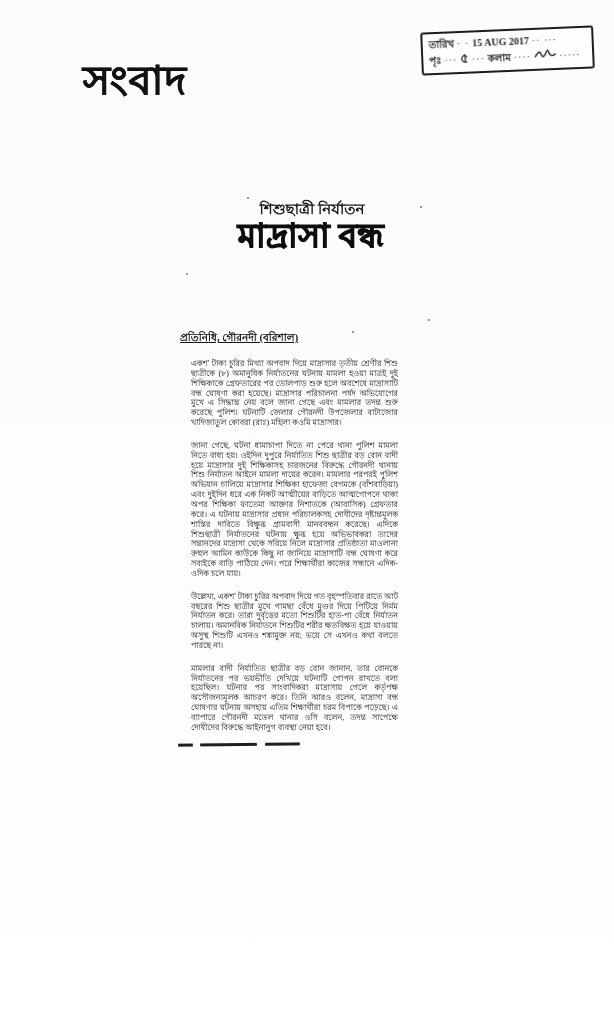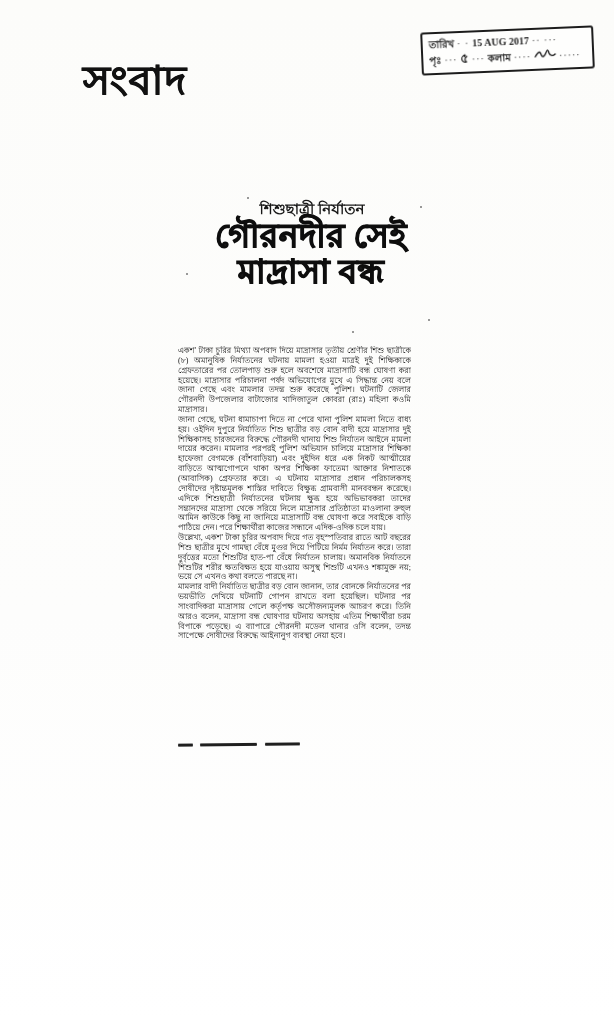--- a/index.html
+++ b/index.html
@@ -48,21 +48,21 @@
     filter:blur(.25px);
   }
   .byline span{text-decoration:underline;}
   .body-col{
     position:absolute;left:178px;top:346px;width:233px;height:394px;
     overflow:hidden;
     font-size:8px;line-height:9.85px;text-align:justify;
     color:#1a1a1a;filter:blur(.3px) contrast(1.05);
     word-break:break-word;
   }
-  .body-col p{margin:0;}
+  .body-col p{margin:13px;}
   
   .end-rule{position:absolute;left:178px;top:743px;width:130px;height:6px;transform:rotate(-.6deg);}
   .end-rule i{display:inline-block;vertical-align:top;background:#1f1f1f;height:3px;border-radius:1px;}
   .end-rule .d1{width:15px;margin-right:7px;filter:blur(.4px);}
   .end-rule .d2{width:57px;margin-right:8px;filter:blur(.5px);}
   .end-rule .d3{width:35px;filter:blur(.3px);}
   
   .speck{position:absolute;background:#777;border-radius:50%;width:2px;height:2px;}
 </style>
 </head>
@@ -89,24 +89,26 @@
       <svg class="scribble" width="22" height="12" viewBox="0 0 22 12">
         <path d="M1 9 C4 4, 6 3, 7 7 C8 10, 10 10, 12 5 C13 2, 14 2, 15 6 C16 9, 19 9, 21 7" stroke="#1c1c1c" stroke-width="1.4" fill="none" stroke-linecap="round"></path>
       </svg>
       <span class="leader">·····</span>
     </div>
   </div>
 
   <div class="kicker">শিশুছাত্রী নির্যাতন</div>
 
   <div class="headline">
-    <div>গৌরনদীর সেই</div>
     <div>মাদ্রাসা বন্ধ</div>
   </div>
 
+  <div class="byline">
+    <span>প্রতিনিধি, গৌরনদী (বরিশাল)</span>
+  </div>
 
   <div class="body-col">
     <p>একশ' টাকা চুরির মিথ্যা অপবাদ দিয়ে মাদ্রাসার তৃতীয় শ্রেণীর শিশু ছাত্রীকে (৮) অমানুষিক নির্যাতনের ঘটনায় মামলা হওয়া মাত্রই দুই শিক্ষিকাকে গ্রেফতারের পর তোলপাড় শুরু হলে অবশেষে মাদ্রাসাটি বন্ধ ঘোষণা করা হয়েছে। মাদ্রাসার পরিচালনা পর্ষদ অভিযোগের মুখে এ সিদ্ধান্ত নেয় বলে জানা গেছে এবং মামলার তদন্ত শুরু করেছে পুলিশ। ঘটনাটি জেলার গৌরনদী উপজেলার বাটাজোর খাদিজাতুল কোবরা (রাঃ) মহিলা কওমি মাদ্রাসার।</p>
     <p>জানা গেছে, ঘটনা ধামাচাপা দিতে না পেরে থানা পুলিশ মামলা নিতে বাধ্য হয়। ওইদিন দুপুরে নির্যাতিত শিশু ছাত্রীর বড় বোন বাদী হয়ে মাদ্রাসার দুই শিক্ষিকাসহ চারজনের বিরুদ্ধে গৌরনদী থানায় শিশু নির্যাতন আইনে মামলা দায়ের করেন। মামলার পরপরই পুলিশ অভিযান চালিয়ে মাদ্রাসার শিক্ষিকা হাফেজা বেগমকে (বাঁশবাড়িয়া) এবং দুইদিন ধরে এক নিকট আত্মীয়ের বাড়িতে আত্মগোপনে থাকা অপর শিক্ষিকা ফাতেমা আক্তার নিশাতকে (আবাসিক) গ্রেফতার করে। এ ঘটনায় মাদ্রাসার প্রধান পরিচালকসহ দোষীদের দৃষ্টান্তমূলক শাস্তির দাবিতে বিক্ষুব্ধ গ্রামবাসী মানববন্ধন করেছে। এদিকে শিশুছাত্রী নির্যাতনের ঘটনায় ক্ষুব্ধ হয়ে অভিভাবকরা তাদের সন্তানদের মাদ্রাসা থেকে সরিয়ে নিলে মাদ্রাসার প্রতিষ্ঠাতা মাওলানা রুহুল আমিন কাউকে কিছু না জানিয়ে মাদ্রাসাটি বন্ধ ঘোষণা করে সবাইকে বাড়ি পাঠিয়ে দেন। পরে শিক্ষার্থীরা কাজের সন্ধানে এদিক-ওদিক চলে যায়।</p>
     <p>উল্লেখ্য, একশ' টাকা চুরির অপবাদ দিয়ে গত বৃহস্পতিবার রাতে আট বছরের শিশু ছাত্রীর মুখে গামছা বেঁধে মুগুর দিয়ে পিটিয়ে নির্মম নির্যাতন করে। তারা দুর্বৃত্তের মতো শিশুটির হাত-পা বেঁধে নির্যাতন চালায়। অমানবিক নির্যাতনে শিশুটির শরীর ক্ষতবিক্ষত হয়ে যাওয়ায় অসুস্থ শিশুটি এখনও শঙ্কামুক্ত নয়; ভয়ে সে এখনও কথা বলতে পারছে না।</p>
     <p>মামলার বাদী নির্যাতিত ছাত্রীর বড় বোন জানান, তার বোনকে নির্যাতনের পর ভয়ভীতি দেখিয়ে ঘটনাটি গোপন রাখতে বলা হয়েছিল। ঘটনার পর সাংবাদিকরা মাদ্রাসায় গেলে কর্তৃপক্ষ অসৌজন্যমূলক আচরণ করে। তিনি আরও বলেন, মাদ্রাসা বন্ধ ঘোষণার ঘটনায় অসহায় এতিম শিক্ষার্থীরা চরম বিপাকে পড়েছে। এ ব্যাপারে গৌরনদী মডেল থানার ওসি বলেন, তদন্ত সাপেক্ষে দোষীদের বিরুদ্ধে আইনানুগ ব্যবস্থা নেয়া হবে।</p>
   </div>
 
   <div class="end-rule">
     <i class="d1"></i><i class="d2"></i><i class="d3"></i>

